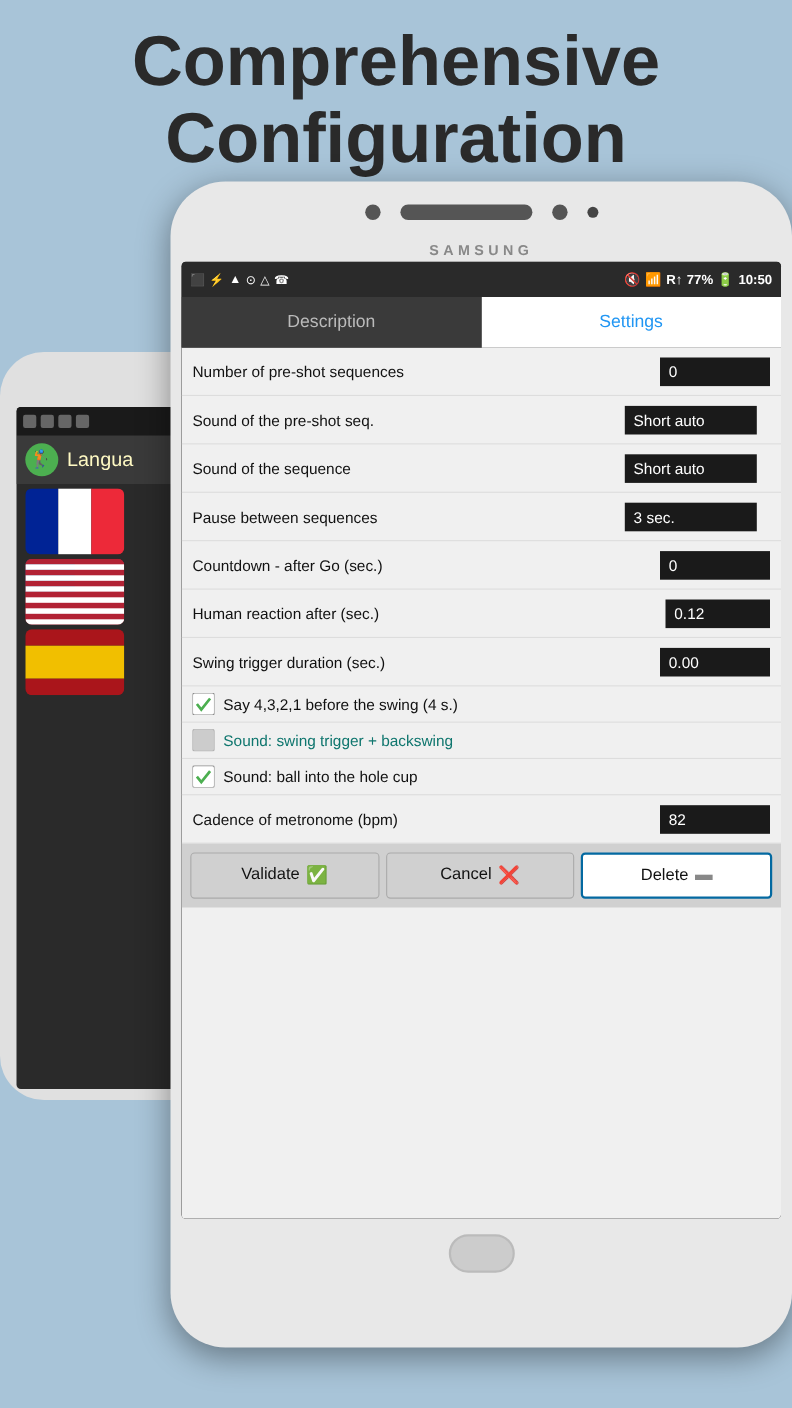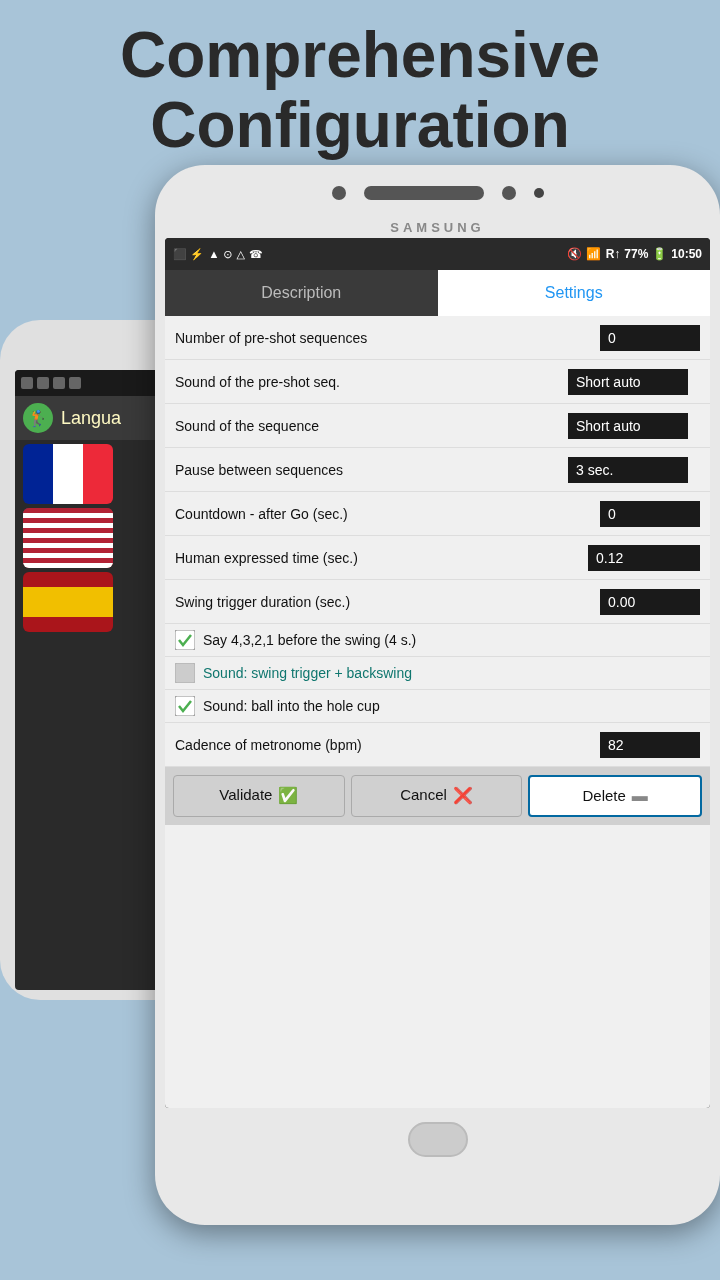--- a/index.html
+++ b/index.html
@@ -524,22 +524,22 @@
           <div class="green-bar"></div>
         </div>
       </div>
 
       <div class="setting-row">
         <span class="setting-label">Countdown - after Go (sec.)</span>
         <input class="setting-input" value="0" style="width: 100px;">
       </div>
 
       <div class="setting-row">
-        <span class="setting-label">Human expressed time (sec.)</span>
-        <input class="setting-input" value="0.12" style="width: 112px;">
+        <span class="setting-label">Human reaction after (sec.)</span>
+        <input class="setting-input" value="0.12" style="width: 95px;">
       </div>
 
       <div class="setting-row">
         <span class="setting-label">Swing trigger duration (sec.)</span>
         <input class="setting-input" value="0.00" style="width: 100px;">
       </div>
 
       <div class="checkbox-row">
         <svg class="checkbox-icon" viewBox="0 0 20 20">
           <rect width="20" height="20" rx="2" fill="#fff" stroke="#888" stroke-width="1"></rect>

